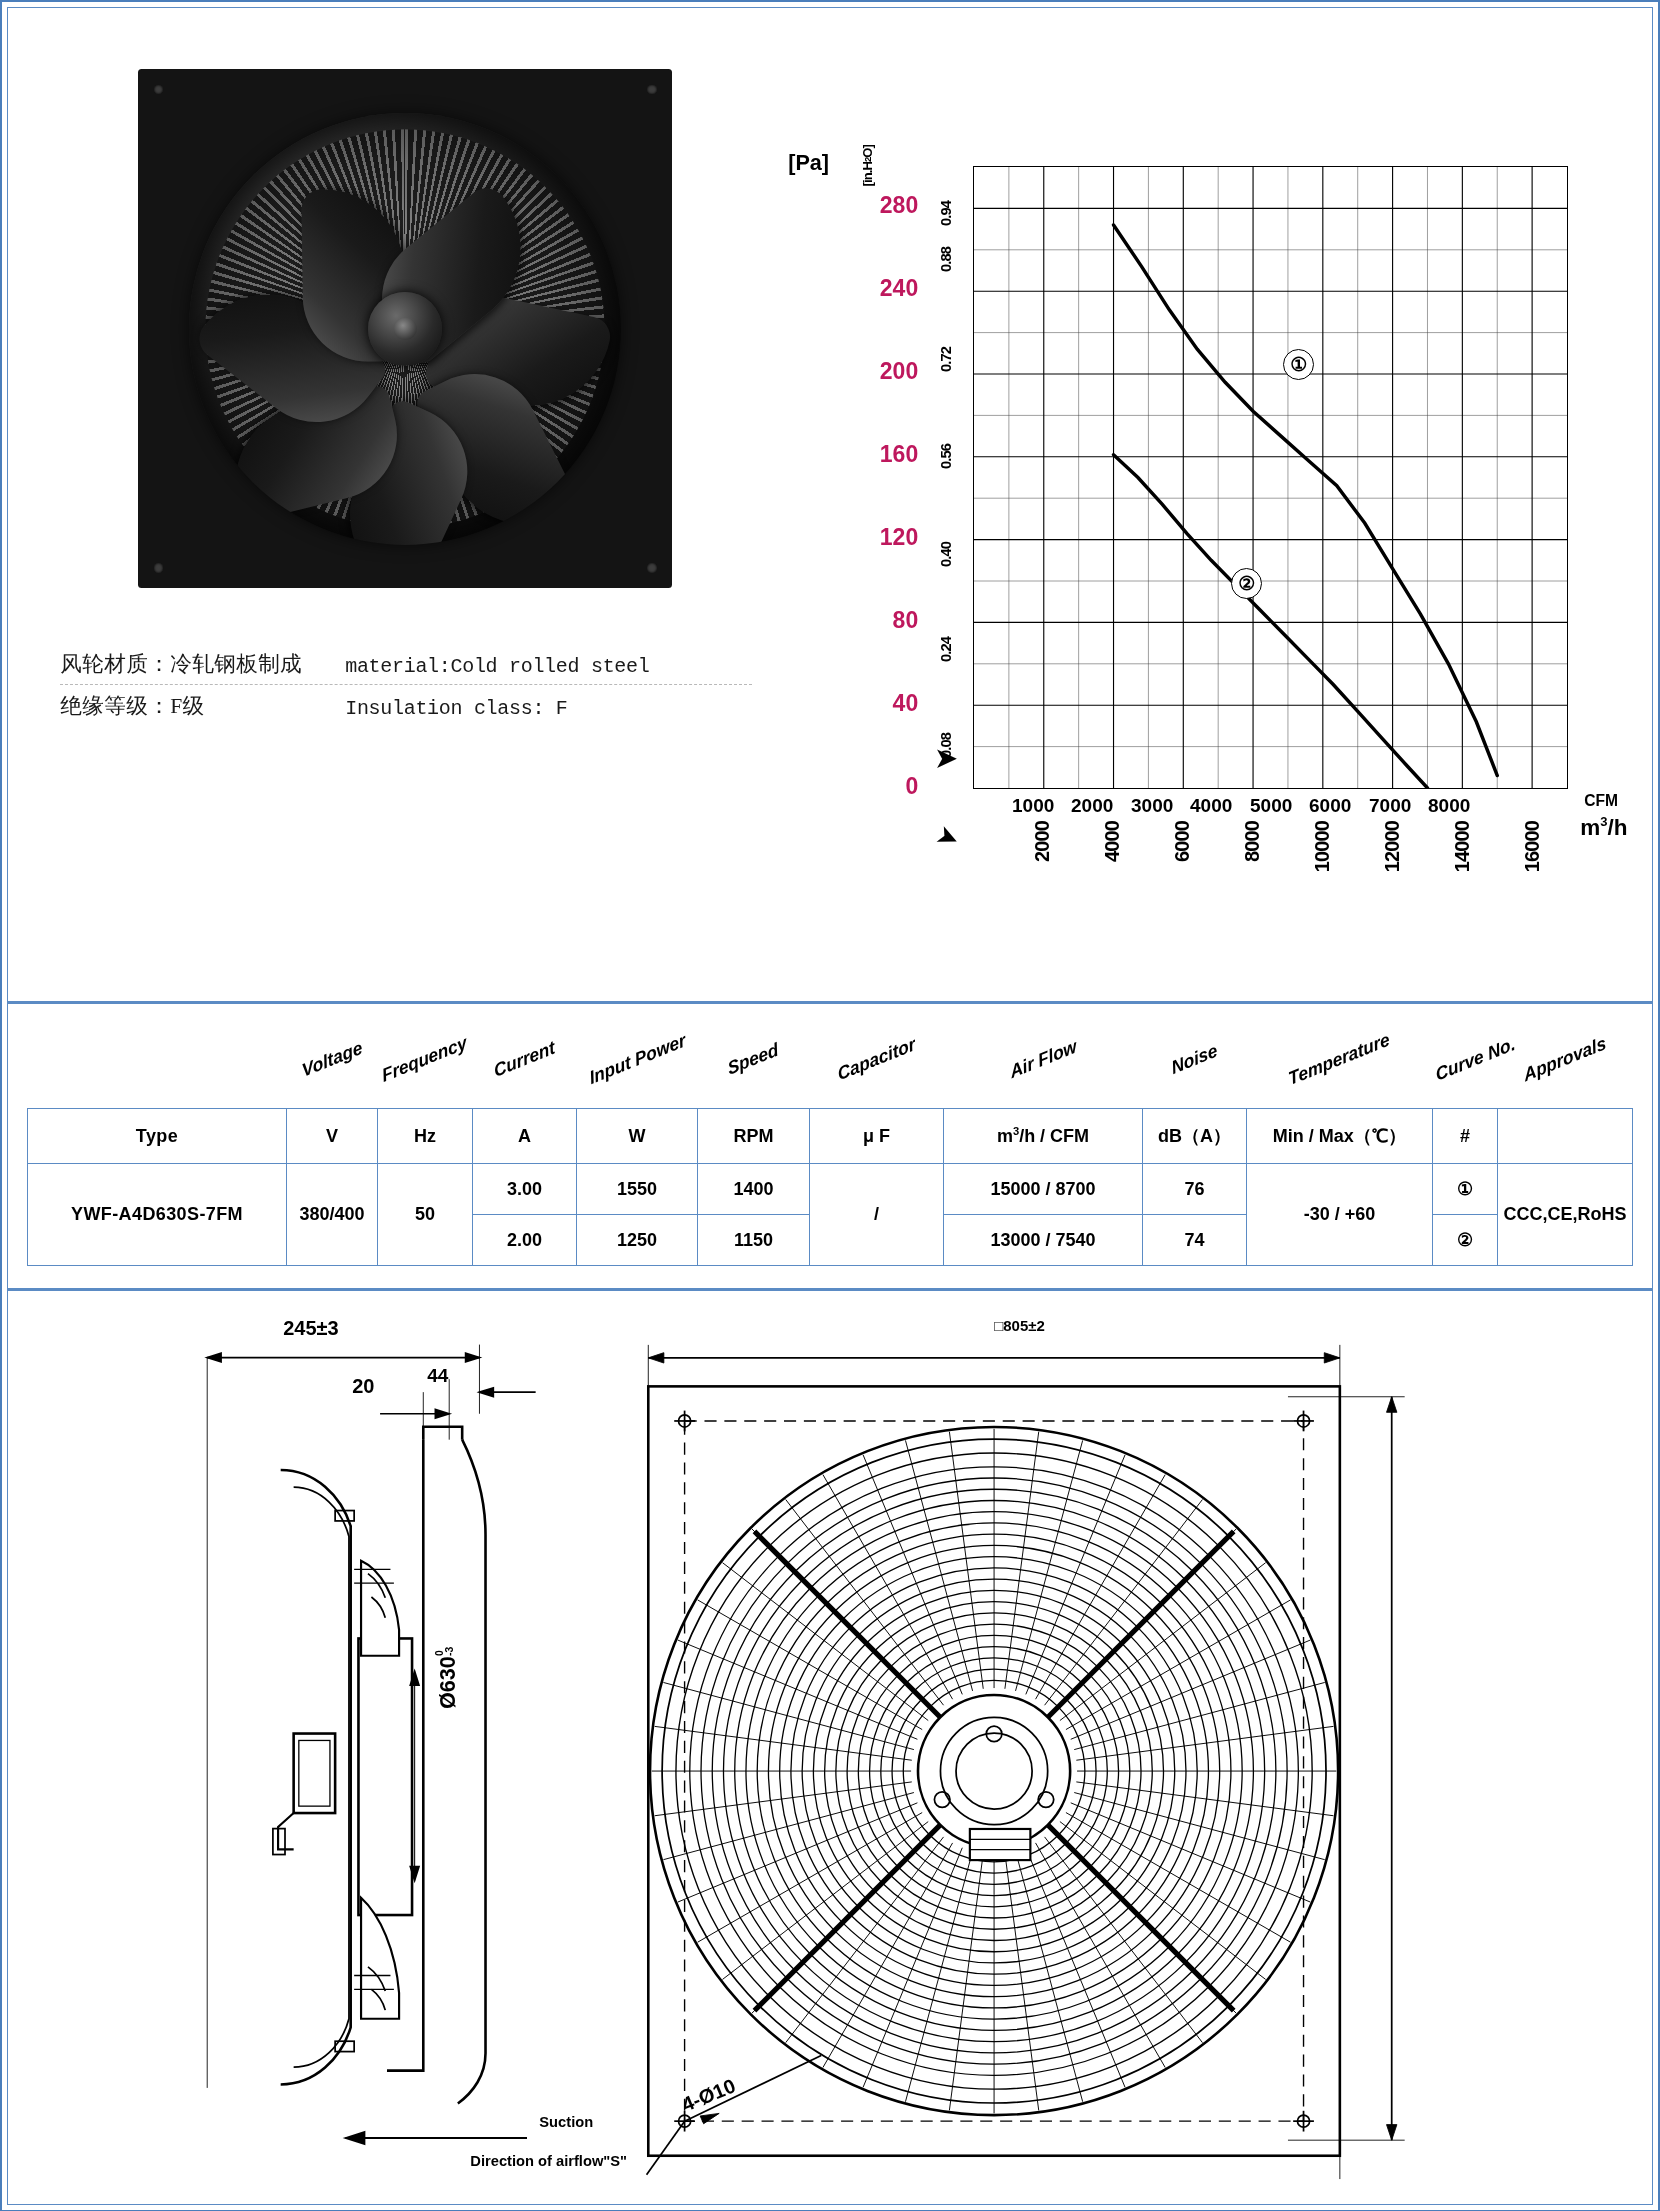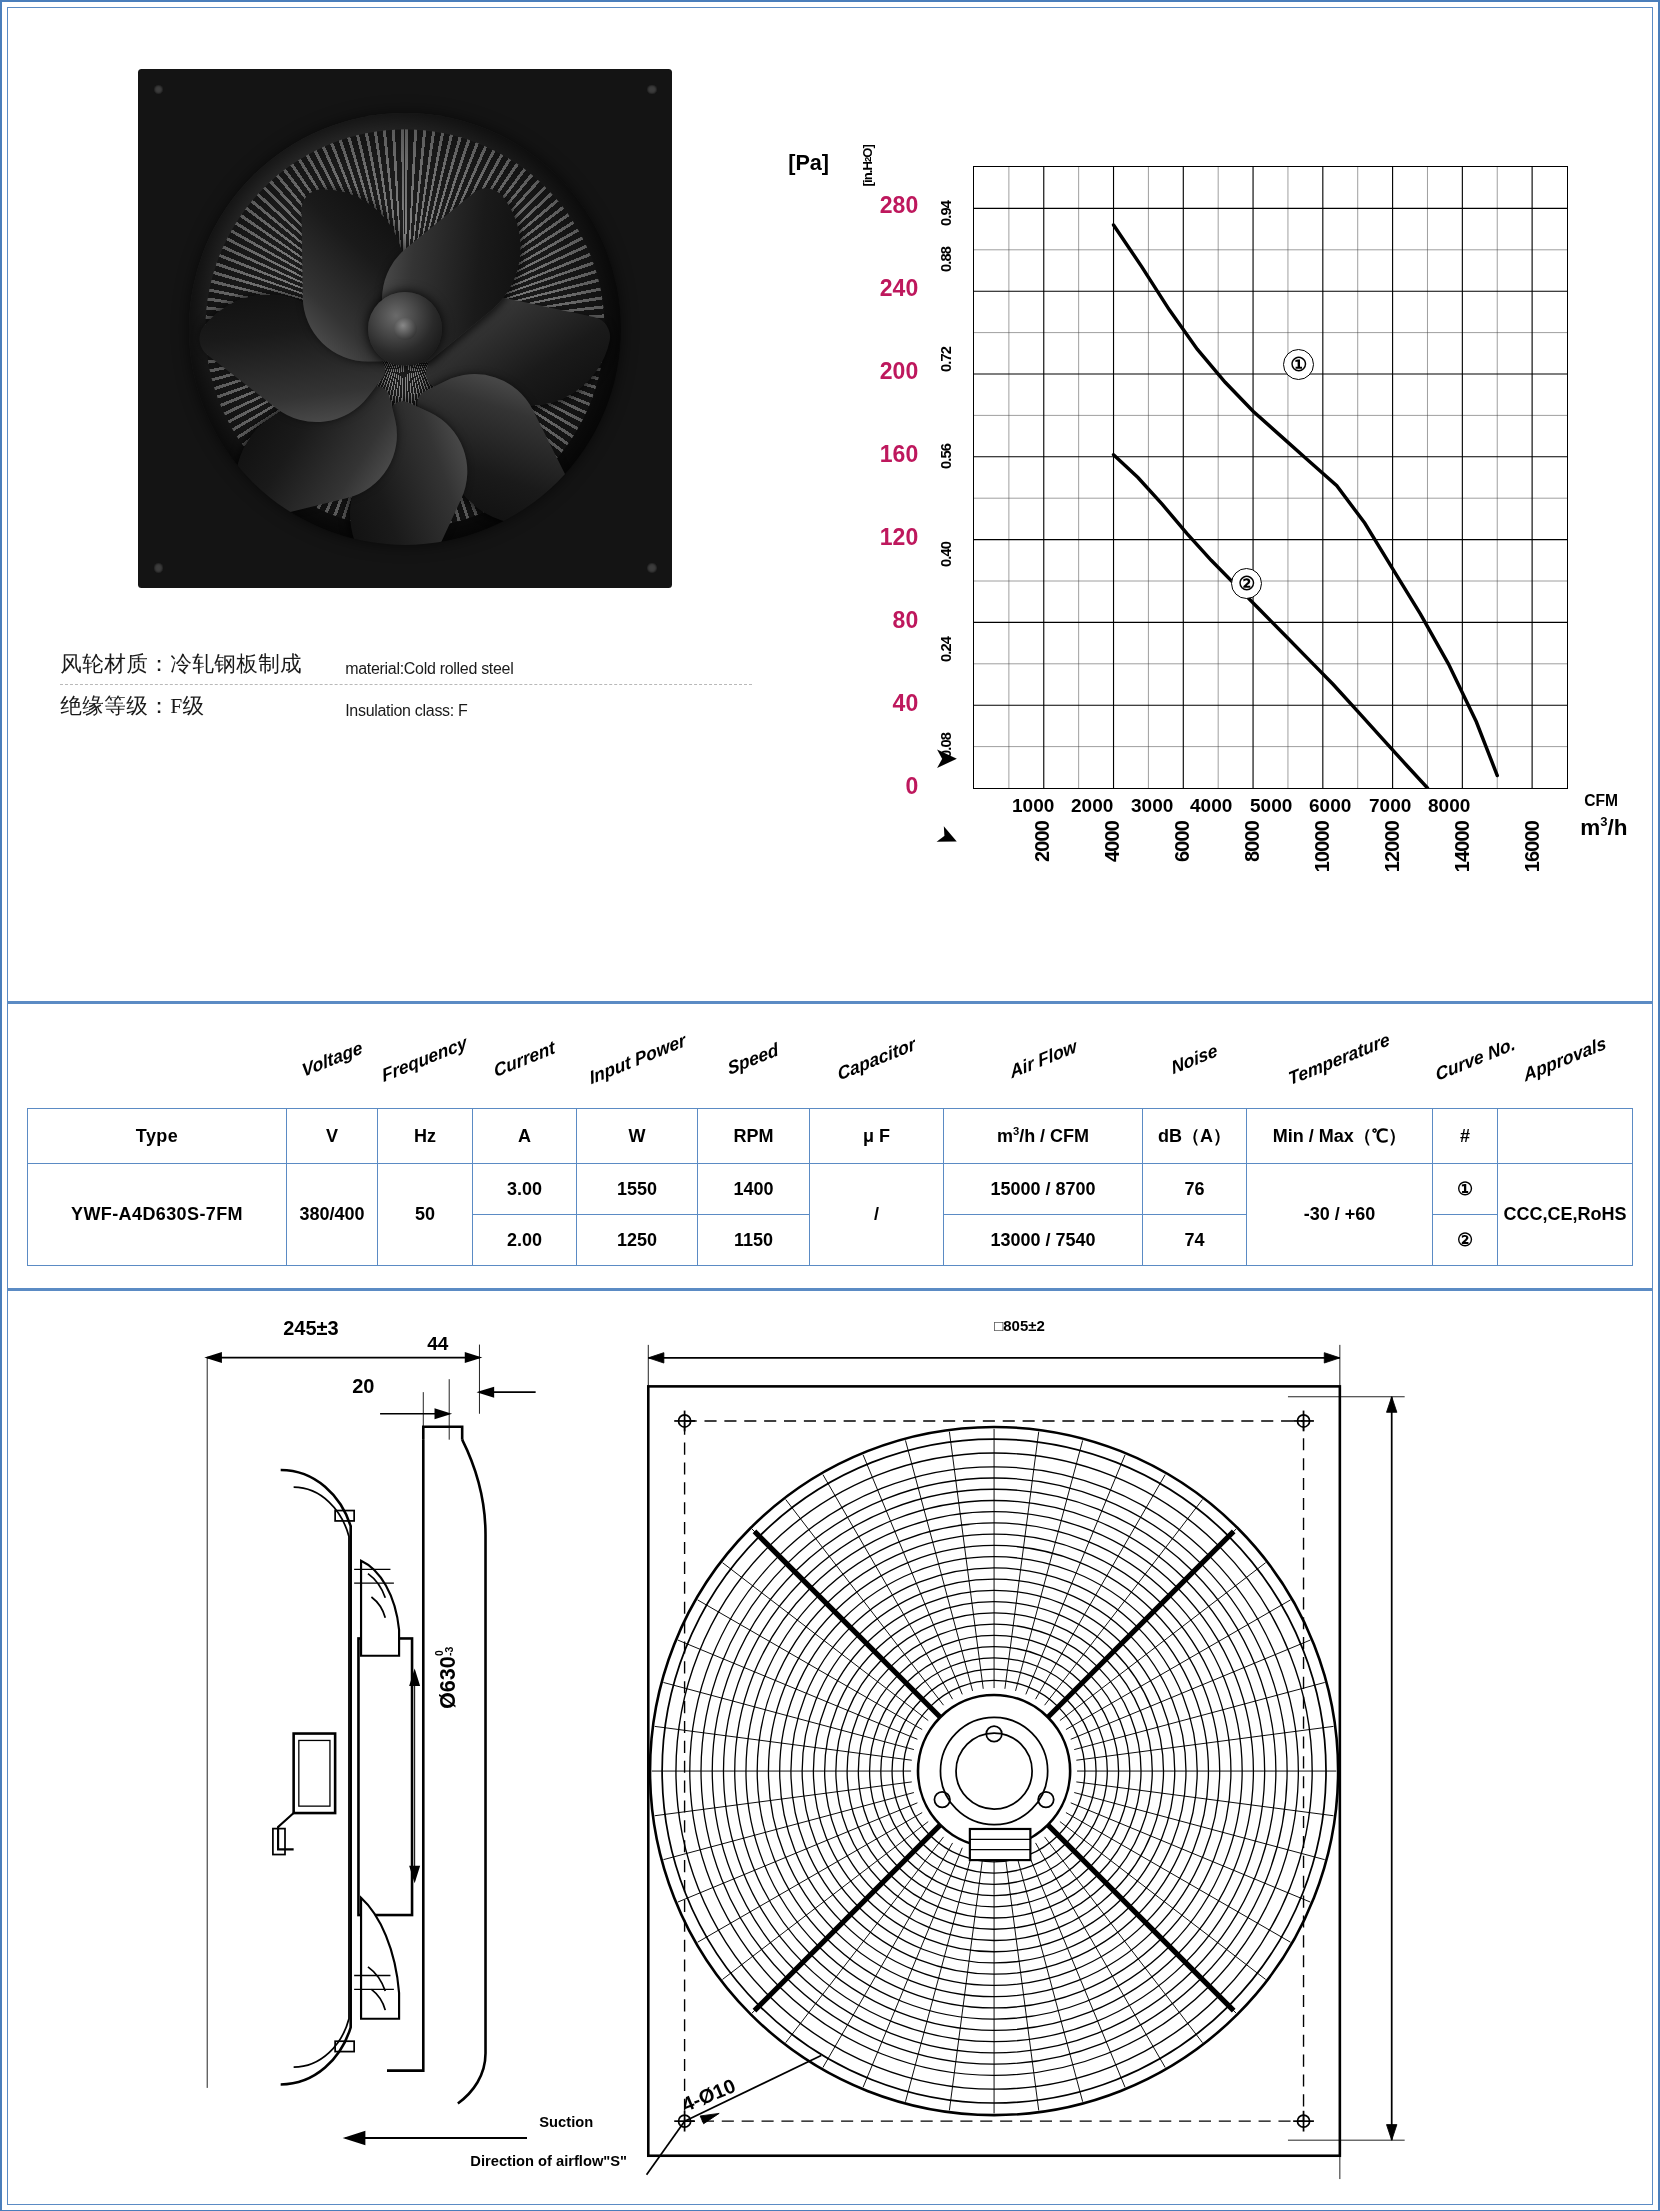--- a/index.html
+++ b/index.html
@@ -75,21 +75,21 @@
   .spec-row{
     display:flex;align-items:flex-end;
     padding:5.2px 0 6px 0;
     border-bottom:0.9px dashed #b9b9b9;
     font-family:"Liberation Serif", serif;
     font-size:21.6px;color:#1a1a1a;
   }
   .spec-row:last-child{border-bottom:none;}
   .spec-cn{width:285px;flex:none;letter-spacing:0.4px;}
   .spec-cn .lbl{display:inline-block;}
-  .spec-en{flex:1;font-family:Liberation Sans, sans-serif;font-size:16px;letter-spacing:-0.3px;}
+  .spec-en{flex:1;font-family:Liberation Mono, monospace;font-size:20px;letter-spacing:-0.3px;}
 
   
   .chart{position:absolute;left:761px;top:130px;width:865px;height:796px;}
   .axis-unit-pa{position:absolute;left:19px;top:12px;font-size:21.6px;font-weight:bold;color:#000;}
   .axis-unit-inh{position:absolute;left:91px;top:7px;font-size:13px;font-weight:bold;
     writing-mode:vertical-rl;transform:rotate(180deg);letter-spacing:-0.9px;}
   .ytick-pa{position:absolute;right:0;font-size:23px;font-weight:bold;text-align:right;width:80px;color:#be185d;}
   .ytick-in{position:absolute;font-size:14.7px;font-weight:bold;
     writing-mode:vertical-rl;transform:rotate(180deg);letter-spacing:-0.9px;}
   .plot{
@@ -416,21 +416,21 @@
         <line x1="290" y1="418" x2="290" y2="660" stroke-width="1.2"></line>
         <path d="M290 418 l-5 16 h10 z" fill="#000"></path>
         <path d="M290 660 l-5 -16 h10 z" fill="#000"></path>
 
         <line x1="210" y1="958" x2="420" y2="958" stroke-width="2.5"></line>
         <path d="M210 958 l22 -7 v14 z" fill="#000"></path>
       </g>
     </svg>
 
     <div class="dim-text" style="left:275px;top:15.6px;font-size:20px;">245±3</div>
-    <div class="dim-text" style="left:419px;top:32px;font-size:19px;">44</div>
+    <div class="dim-text" style="left:419px;top:64px;font-size:19px;">44</div>
     <div class="dim-text" style="left:344px;top:74px;font-size:20px;">20</div>
 
     <div class="dim-text-v" style="left:427px;top:346px;font-size:21.6px;">
       <span>Ø630</span><span class="sup-tol" style="display:inline-block;vertical-align:top;">
         <span style="display:block">0</span>
         <span style="display:block">-3</span>
       </span>
     </div>
 
     <div class="small-note" style="left:481px;top:813px;width:104px;text-align:right;">Suction</div>

